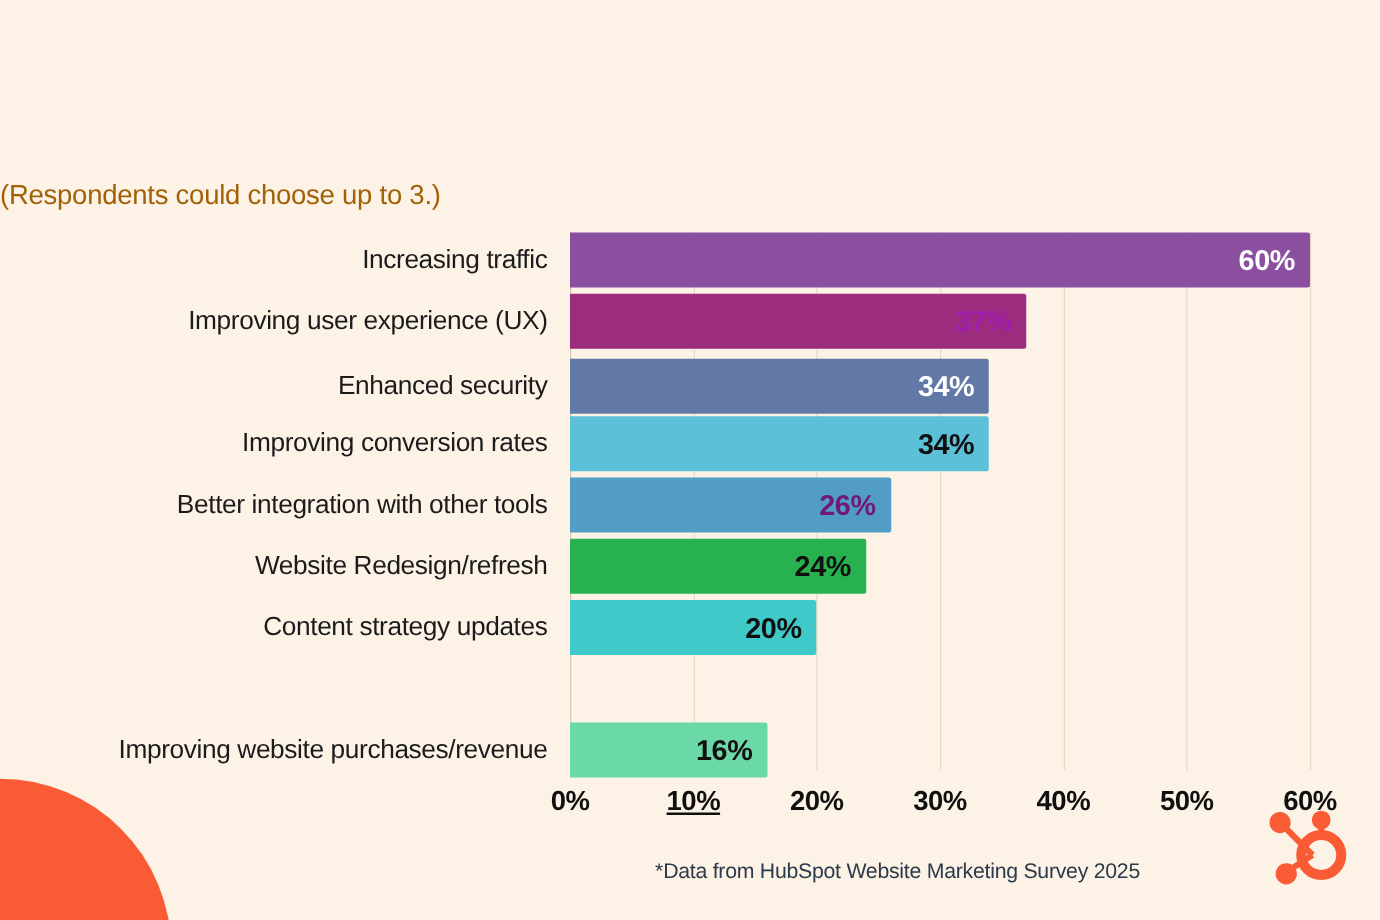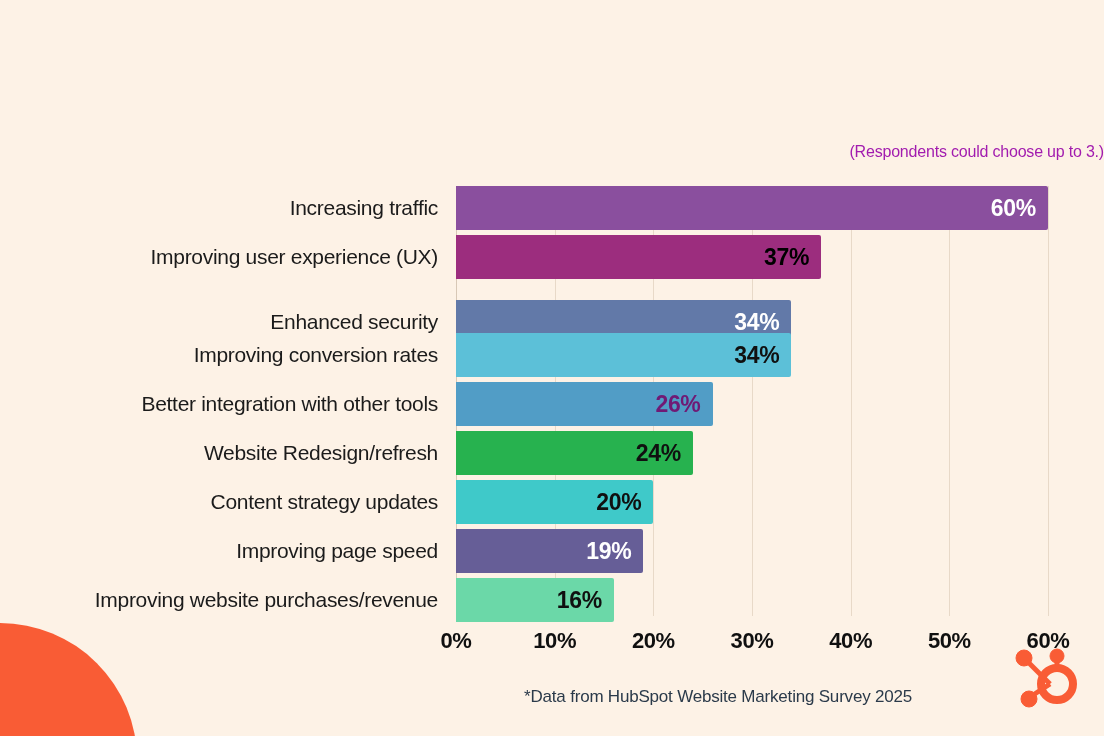--- a/index.html
+++ b/index.html
@@ -31,23 +31,23 @@
     font-weight:700;
     font-size:46px;
     line-height:50px;
     letter-spacing:-0.8px;
     color:#23384f;
     transform:scaleX(0.88);
     white-space:nowrap;
   }
   .subtitle{
     position:absolute;left:0;top:143px;width:1104px;
-    text-align:right;
-    font-size:16px;
-    color:#a21caf;
+    text-align:left;
+    font-size:22px;
+    color:#a16207;
     letter-spacing:-0.2px;
   }
 
   
   .chart{
     position:absolute;
     left:0;top:186px;
     width:1104px;height:440px;
   }
   .plot{
@@ -148,23 +148,23 @@
         </div>
       <div class="rows" id="rows">
           <div class="row" style="top: 0px; width: 592px;">
             <div class="cat-label" style="right: 610px;">Increasing traffic</div>
             <div class="bar" style="width: 592px; background: rgb(138, 79, 158);"></div>
             <div class="bar-value" style="left: 524px; width: 56px; justify-content: flex-end; color: rgb(255, 255, 255);">60%</div>
           </div>
           <div class="row" style="top: 49px; width: 592px;">
             <div class="cat-label" style="right: 610px;">Improving user experience (UX)</div>
             <div class="bar" style="width: 365.067px; background: rgb(156, 45, 126);"></div>
-            <div class="bar-value" style="left: 297.067px; width: 56px; justify-content: flex-end; color: #000000;">37%</div>
-          </div>
-          <div class="row" style="top: 114px; width: 592px;">
+            <div class="bar-value" style="left: 297.067px; width: 56px; justify-content: flex-end; color: #a21caf;">37%</div>
+          </div>
+          <div class="row" style="top: 101px; width: 592px;">
             <div class="cat-label" style="right: 610px;">Enhanced security</div>
             <div class="bar" style="width: 335.467px; background: rgb(98, 121, 168);"></div>
             <div class="bar-value" style="left: 267.467px; width: 56px; justify-content: flex-end; color: rgb(255, 255, 255);">34%</div>
           </div>
           <div class="row" style="top: 147px; width: 592px;">
             <div class="cat-label" style="right: 610px;">Improving conversion rates</div>
             <div class="bar" style="width: 335.467px; background: rgb(92, 192, 216);"></div>
             <div class="bar-value" style="left: 267.467px; width: 56px; justify-content: flex-end; color: rgb(16, 16, 16);">34%</div>
           </div>
           <div class="row" style="top: 196px; width: 592px;">
@@ -175,37 +175,32 @@
           <div class="row" style="top: 245px; width: 592px;">
             <div class="cat-label" style="right: 610px;">Website Redesign/refresh</div>
             <div class="bar" style="width: 236.8px; background: rgb(39, 178, 79);"></div>
             <div class="bar-value" style="left: 168.8px; width: 56px; justify-content: flex-end; color: rgb(16, 16, 16);">24%</div>
           </div>
           <div class="row" style="top: 294px; width: 592px; text-align: right;">
             <div class="cat-label" style="right: 610px;">Content strategy updates</div>
             <div class="bar" style="width: 197.333px; background: rgb(63, 201, 201);"></div>
             <div class="bar-value" style="left: 129.333px; width: 56px; justify-content: flex-end; color: rgb(16, 16, 16);">20%</div>
           </div>
-          <div class="row" style="top: 343px; width: 592px;">
-            <div class="cat-label" style="right: 610px;">Improving page speed</div>
-            <div class="bar" style="width: 187.467px; background: rgb(102, 94, 151);"></div>
-            <div class="bar-value" style="left: 119.467px; width: 56px; justify-content: flex-end; color: rgb(255, 255, 255);">19%</div>
-          </div>
           <div class="row" style="top: 392px; width: 592px; text-decoration: underline;">
             <div class="cat-label" style="right: 610px;">Improving website purchases/revenue</div>
             <div class="bar" style="width: 157.867px; background: rgb(107, 216, 168);"></div>
             <div class="bar-value" style="left: 89.8667px; width: 56px; justify-content: flex-end; color: rgb(16, 16, 16); text-align: center;">16%</div>
           </div>
         </div>
     </div>
   </div>
 
   <div class="xaxis" id="xaxis">
       <div class="xtick" style="left: 0px;">0%</div>
-      <div class="xtick" style="left: 98.6667px;">10%</div>
+      <div class="xtick" style="left: 98.6667px; text-decoration: underline;">10%</div>
       <div class="xtick" style="left: 197.333px;">20%</div>
       <div class="xtick" style="left: 296px;">30%</div>
       <div class="xtick" style="left: 394.667px;">40%</div>
       <div class="xtick" style="left: 493.333px;">50%</div>
       <div class="xtick" style="left: 592px;">60%</div>
     </div>
 
   <div class="footnote">*Data from HubSpot Website Marketing Survey 2025</div>
 
   <div class="logo">

